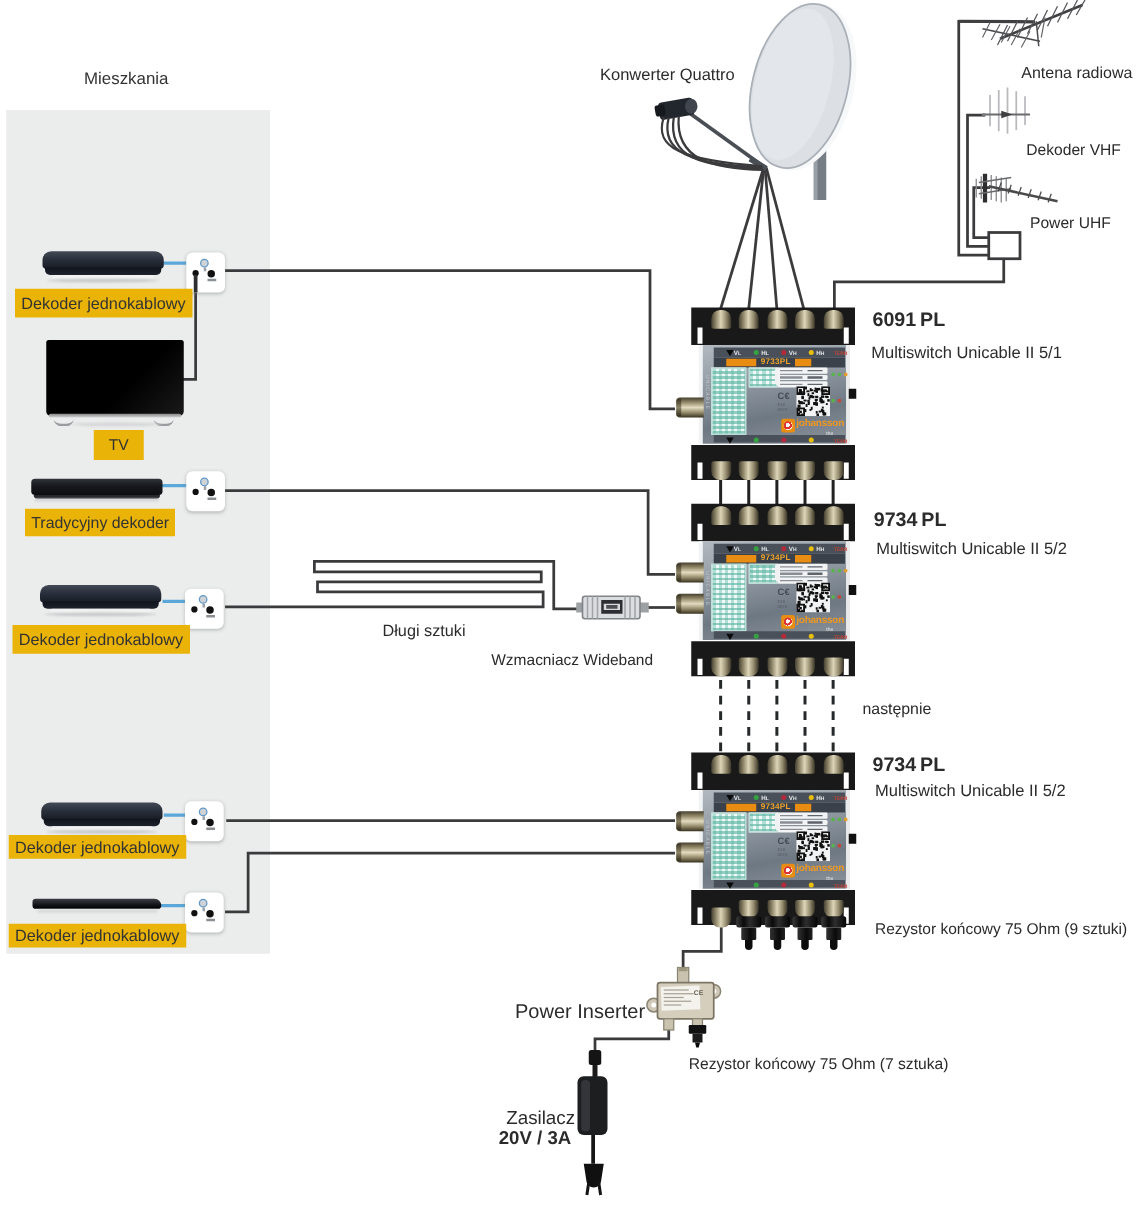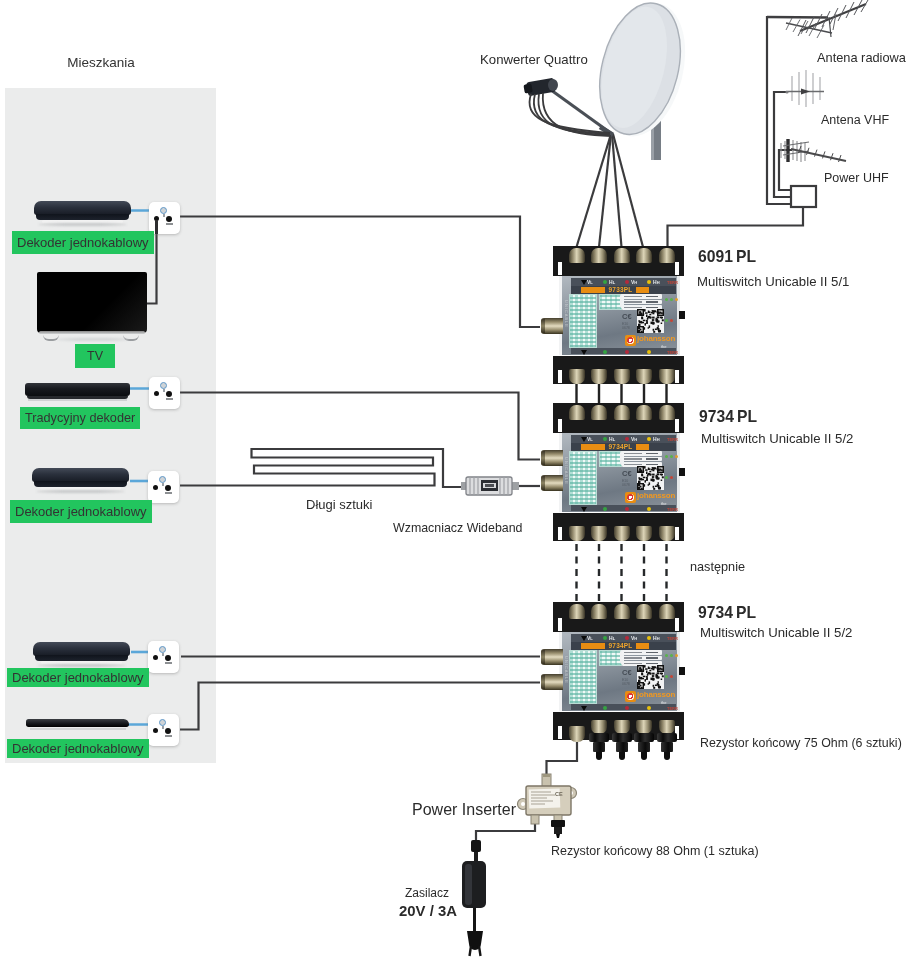--- a/index.html
+++ b/index.html
@@ -1,20 +1,20 @@
 <!DOCTYPE html>
 <html><head>
 <meta charset="utf-8">
 <style>
 html,body{margin:0;padding:0;}
 body{font-family:"Liberation Sans",sans-serif;color:#2d2d2d;background:#fff;}
 #stage{position:relative;width:911px;height:965px;overflow:hidden;background:#fff;}
 .abs{position:absolute;}
 #panel{position:absolute;left:5px;top:88px;width:211px;height:675px;background:#ebecec;}
-.lbl{position:absolute;background:#22c55e;color:#333;white-space:nowrap;font-size:14.5px;}
+.lbl{position:absolute;background:#eab308;color:#333;white-space:nowrap;font-size:14.5px;}
 .txt{position:absolute;white-space:nowrap;color:#2b2b2b;}
 
 
 .decA{position:absolute;width:97px;height:25px;}
 .decA .top{position:absolute;left:0;top:0;width:100%;height:14px;border-radius:7px 7px 3px 3px;background:linear-gradient(180deg,#434a57 0%,#2a303c 45%,#171b24 100%);}
 .decA .front{position:absolute;left:2px;top:13px;width:93px;height:6px;background:linear-gradient(180deg,#10141c,#1d222c);border-radius:0 0 4px 4px;}
 .decA .stand{position:absolute;left:8px;top:19px;width:81px;height:3px;background:#f2f2f2;border-radius:2px;}
 .decA .shadow{position:absolute;left:4px;top:22px;width:89px;height:3px;background:#c7c9ca;border-radius:50%;filter:blur(1px);}
 .tv{position:absolute;left:37px;top:272px;width:110px;height:70px;}
 .tv .scr{position:absolute;left:0;top:0;width:110px;height:61px;background:linear-gradient(135deg,#000 60%,#1a1a1a);border-radius:2px 2px 4px 4px;}
@@ -852,34 +852,34 @@
           <div class="cyl"></div>
           <div class="tip"></div>
         </div>
 </div>
 </div>
 
 <div id="labels">
   <div class="txt" style="left:40px;top:55px;width:122px;text-align:center;font-size:13.5px;color:#333">Mieszkania</div>
   <div class="txt" style="left:480px;top:52px;font-size:13.2px">Konwerter Quattro</div>
   <div class="txt" style="left:817px;top:50px;font-size:12.8px">Antena radiowa</div>
-  <div class="txt" style="left:821px;top:113px;font-size:12.5px">Antena VHF</div>
+  <div class="txt" style="left:821px;top:113px;font-size:12.5px">Dekoder VHF</div>
   <div class="txt" style="left:824px;top:171px;font-size:12.5px">Power UHF</div>
 
   <div class="txt" style="left:698px;top:248px;font-size:15.7px;font-weight:bold">6091 PL</div>
   <div class="txt" style="left:697px;top:274px;font-size:13.2px">Multiswitch Unicable II 5/1</div>
   <div class="txt" style="left:699px;top:408px;font-size:15.7px;font-weight:bold">9734 PL</div>
   <div class="txt" style="left:701px;top:431px;font-size:13.2px">Multiswitch Unicable II 5/2</div>
   <div class="txt" style="left:690px;top:560px;font-size:12.7px">następnie</div>
   <div class="txt" style="left:698px;top:604px;font-size:15.7px;font-weight:bold">9734 PL</div>
   <div class="txt" style="left:700px;top:625px;font-size:13.2px">Multiswitch Unicable II 5/2</div>
-  <div class="txt" style="left:700px;top:736px;font-size:12.4px">Rezystor końcowy 75 Ohm (6 sztuki)</div>
-  <div class="txt" style="left:551px;top:844px;font-size:12.5px">Rezystor końcowy 88 Ohm (1 sztuka)</div>
+  <div class="txt" style="left:700px;top:736px;font-size:12.4px">Rezystor końcowy 75 Ohm (9 sztuki)</div>
+  <div class="txt" style="left:551px;top:844px;font-size:12.5px">Rezystor końcowy 75 Ohm (7 sztuka)</div>
   <div class="txt" style="left:412px;top:801px;font-size:16px;color:#2b2b2b">Power Inserter</div>
-  <div class="txt" style="left:405px;top:886px;font-size:12px">Zasilacz</div>
+  <div class="txt" style="left:405px;top:886px;font-size:15px">Zasilacz</div>
   <div class="txt" style="left:399px;top:903px;font-size:14.9px;font-weight:bold">20V / 3A</div>
   <div class="txt" style="left:306px;top:497px;font-size:13px">Długi sztuki</div>
   <div class="txt" style="left:393px;top:521px;font-size:12.4px">Wzmacniacz Wideband</div>
 
   <div class="lbl" style="left:12px;top:231px;padding:4px 5px;font-size:13px">Dekoder jednokablowy</div>
   <div class="lbl" style="left:75px;top:344px;padding:5px 12px;font-size:12.5px">TV</div>
   <div class="lbl" style="left:20px;top:407px;padding:4px 5px;font-size:12.7px">Tradycyjny dekoder</div>
   <div class="lbl" style="left:10px;top:500px;padding:4px 5px;font-size:13px">Dekoder jednokablowy</div>
   <div class="lbl" style="left:7px;top:668px;padding:2px 5px;font-size:13px">Dekoder jednokablowy</div>
   <div class="lbl" style="left:7px;top:739px;padding:2px 5px;font-size:13px">Dekoder jednokablowy</div>

